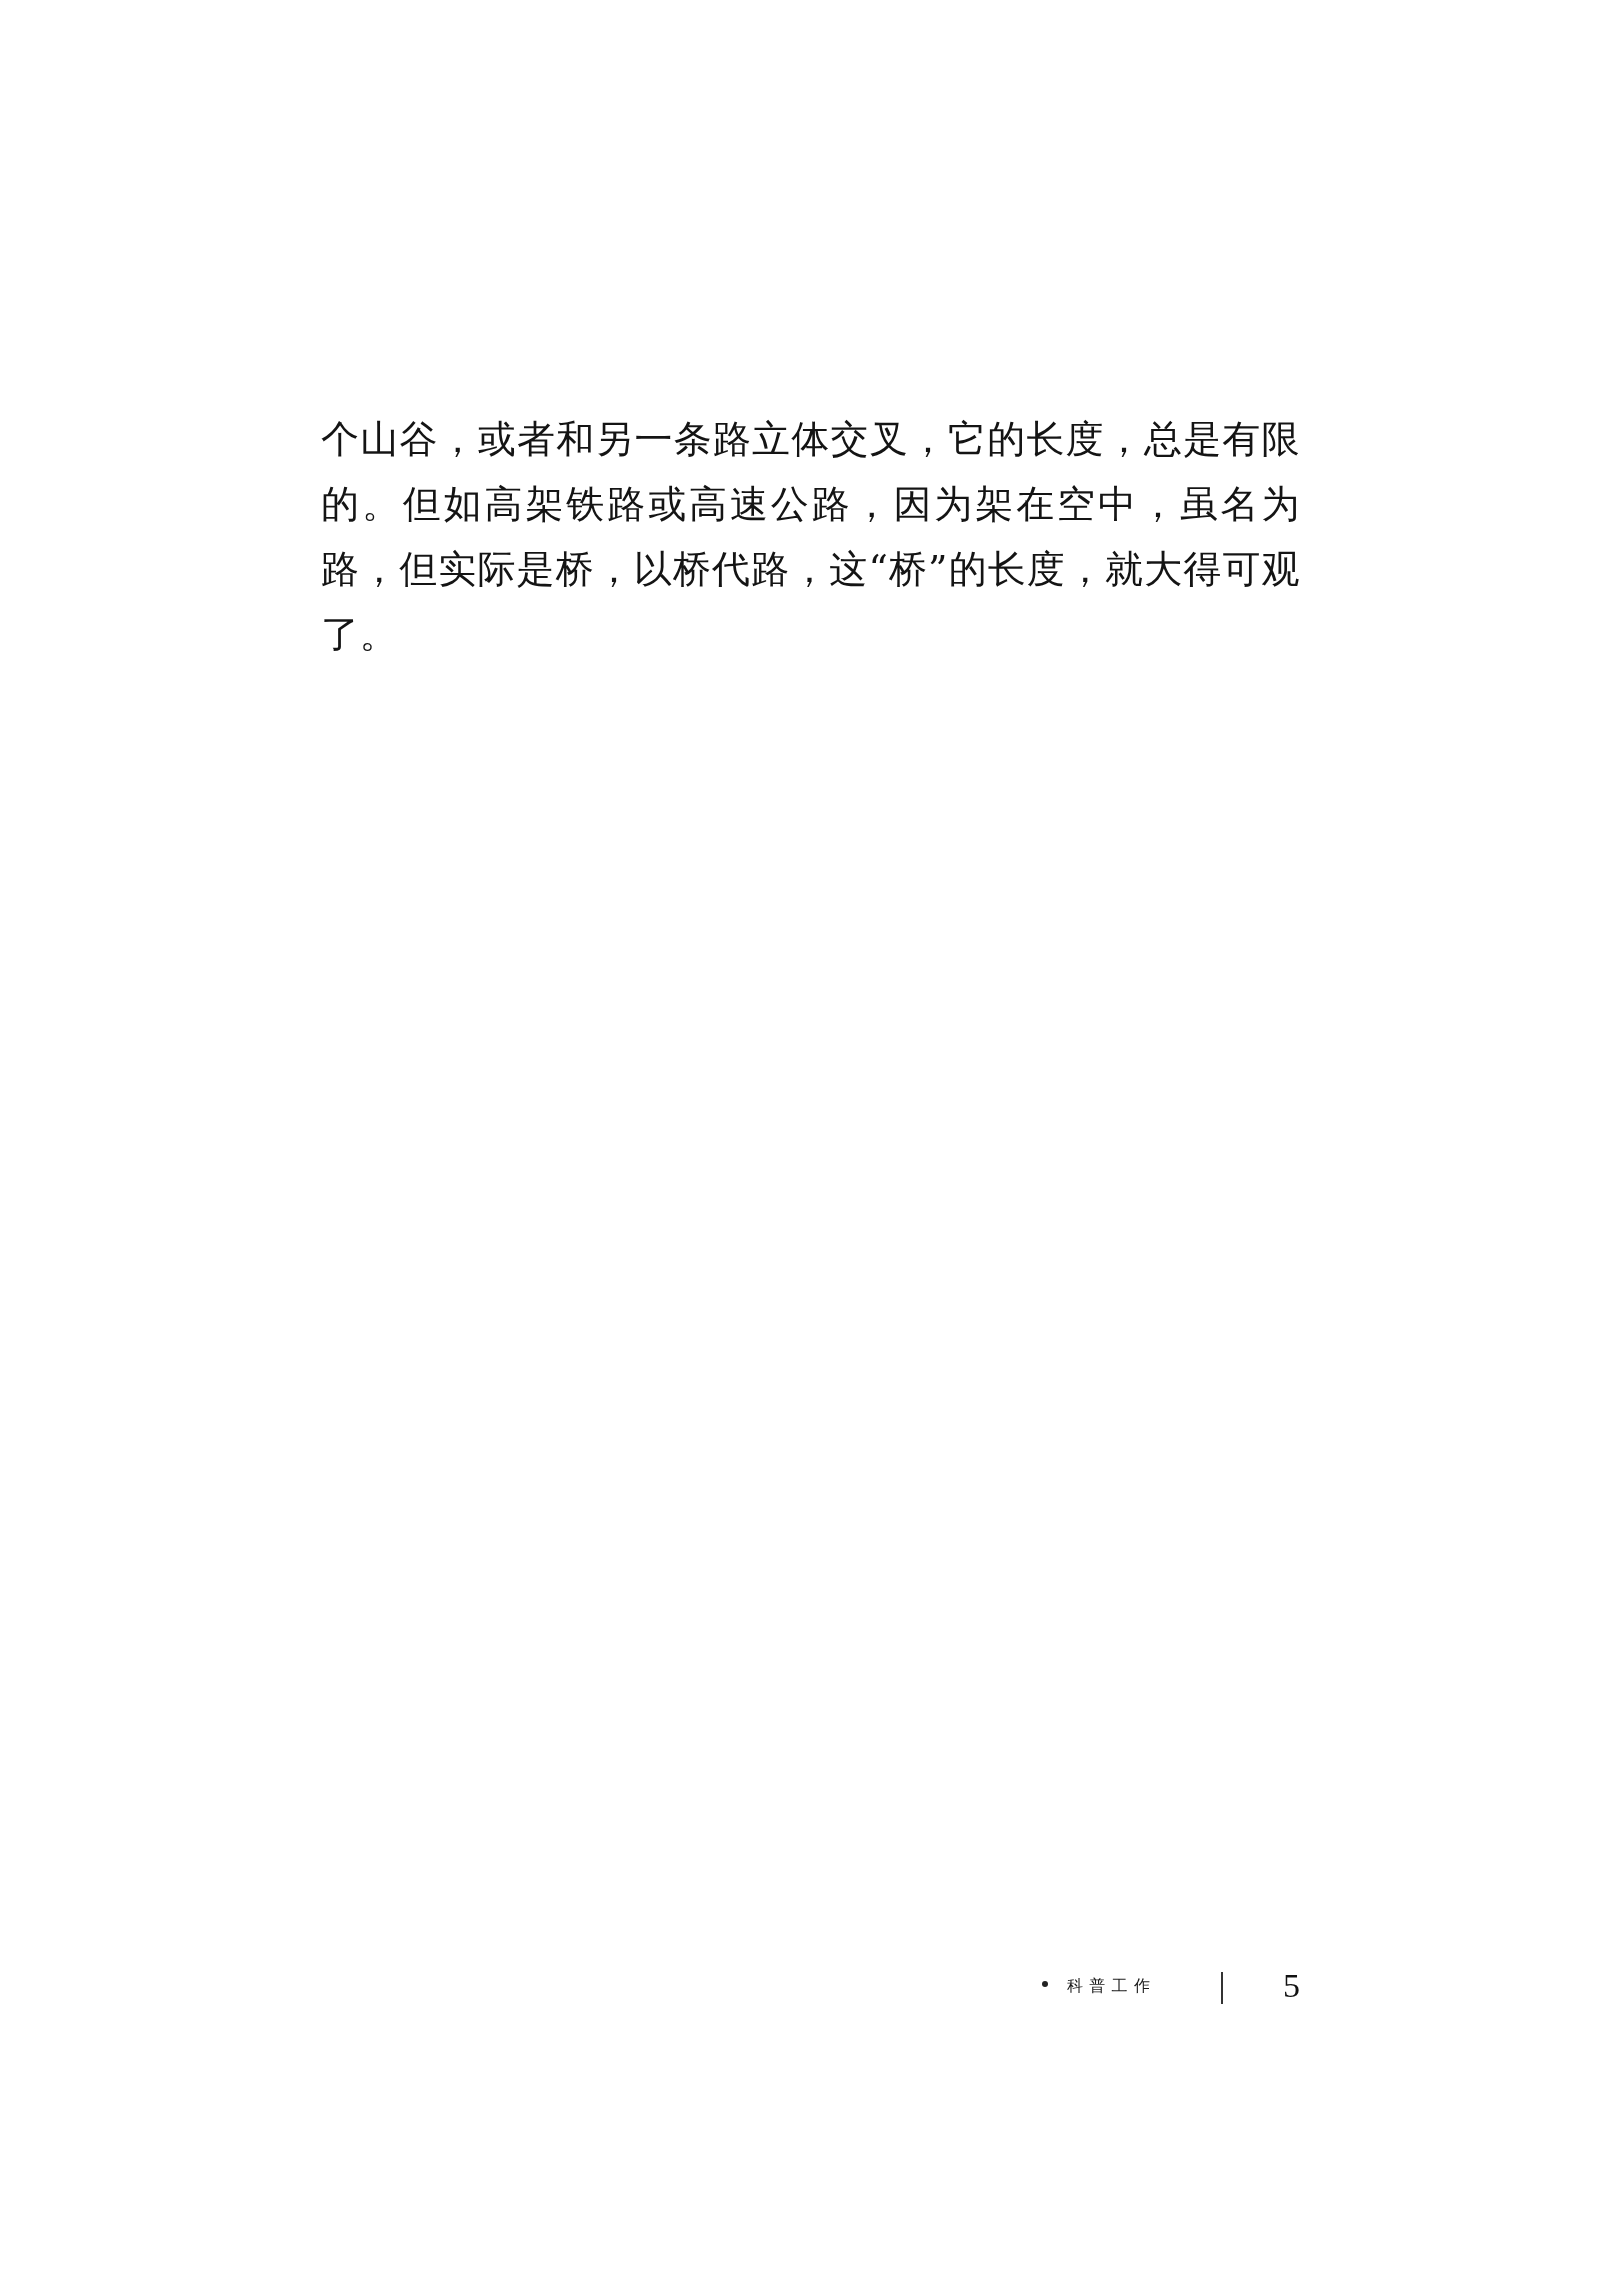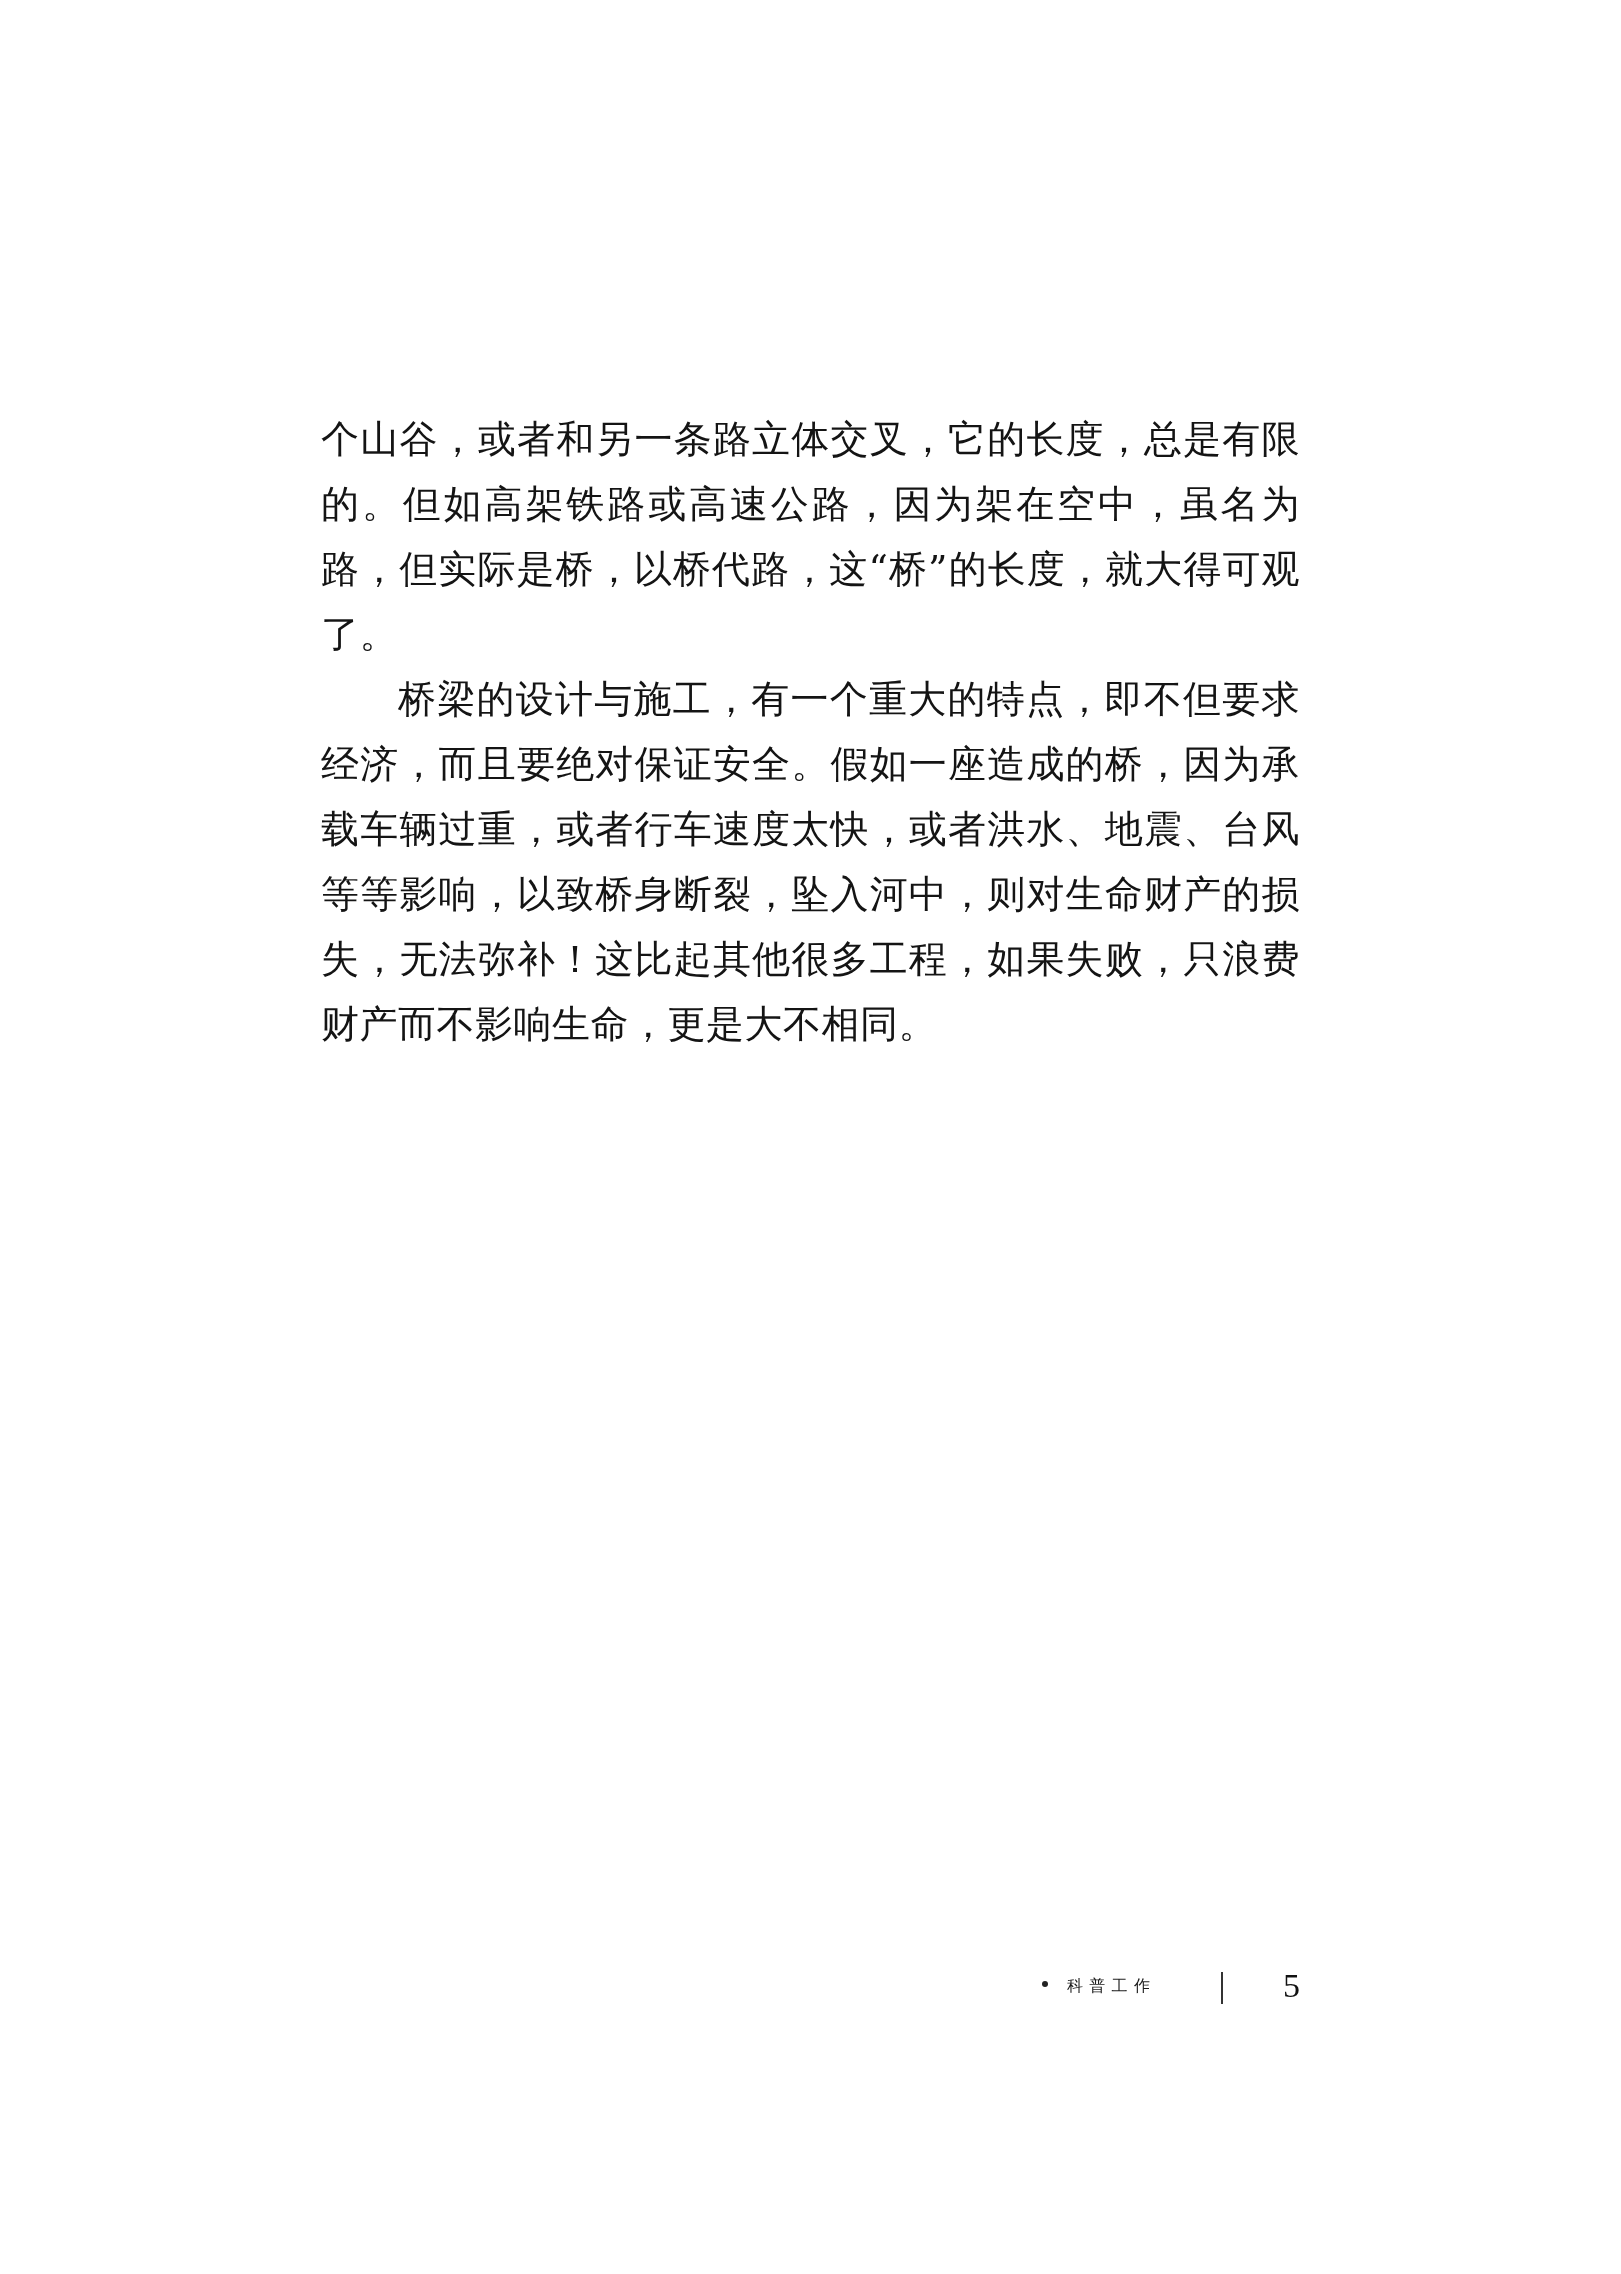--- a/index.html
+++ b/index.html
@@ -84,21 +84,20 @@
       line-height: 40px;
       color: #111;
     }
   </style>
 </head>
 <body>
 
 <div class="page">
   <div class="text-block">
     <p class="para">个山谷，或者和另一条路立体交叉，它的长度，总是有限的。但如高架铁路或高速公路，因为架在空中，虽名为路，但实际是桥，以桥代路，这“桥”的长度，就大得可观了。</p>
-    <p class="para indent">桥梁的设计与施工，有一个重大的特点，即不但要求经济，而且要绝对保证安全。假如一座造成的桥，因为承载车辆过重，或者行车速度太快，或者洪水、地震、台风等等影响，以致桥身断裂，坠入河中，则对生命财产的损失，无法弥补！这比起其他很多工程，如果失败，只浪费财产而不影响生命，更是大不相同。</p>
   </div>
 
   <div class="footer">
     <span class="footer-dot"></span>
     <span class="footer-section">科普工作</span>
     <span class="footer-bar"></span>
     <span class="footer-page">5</span>
   </div>
 </div>
 

